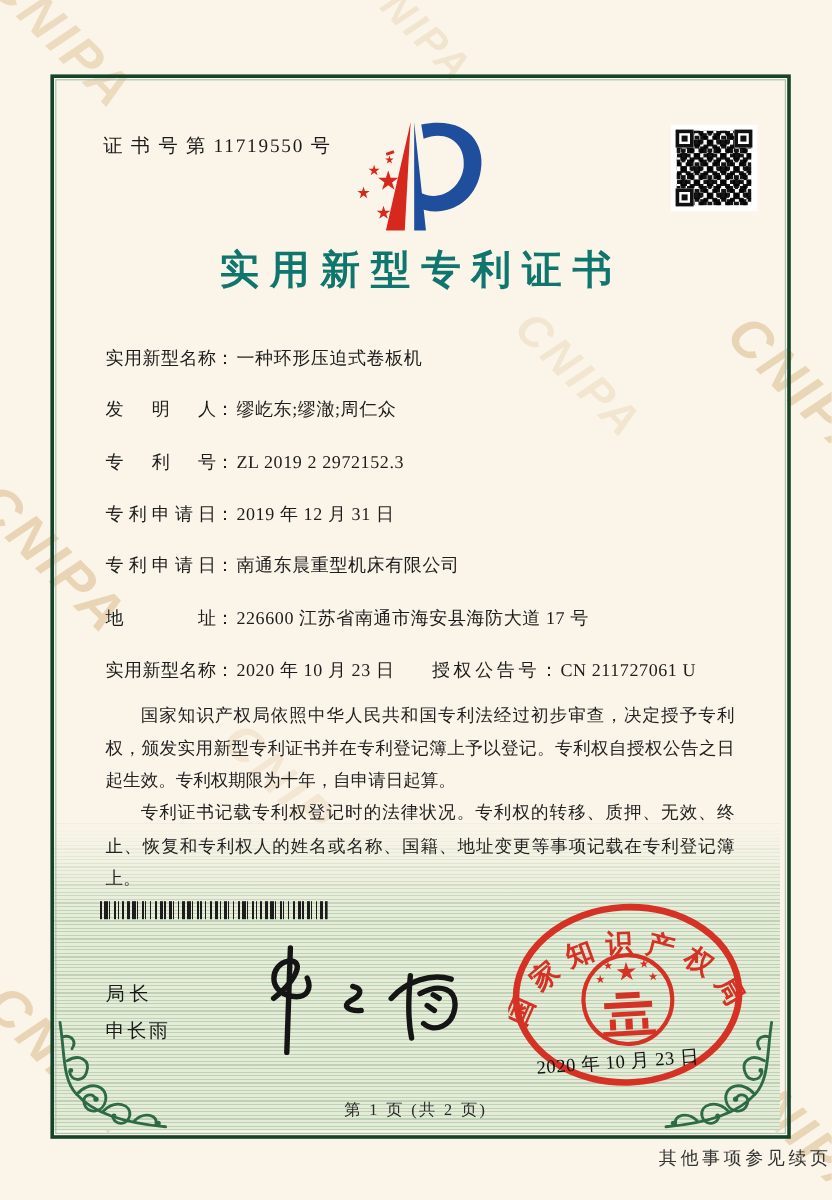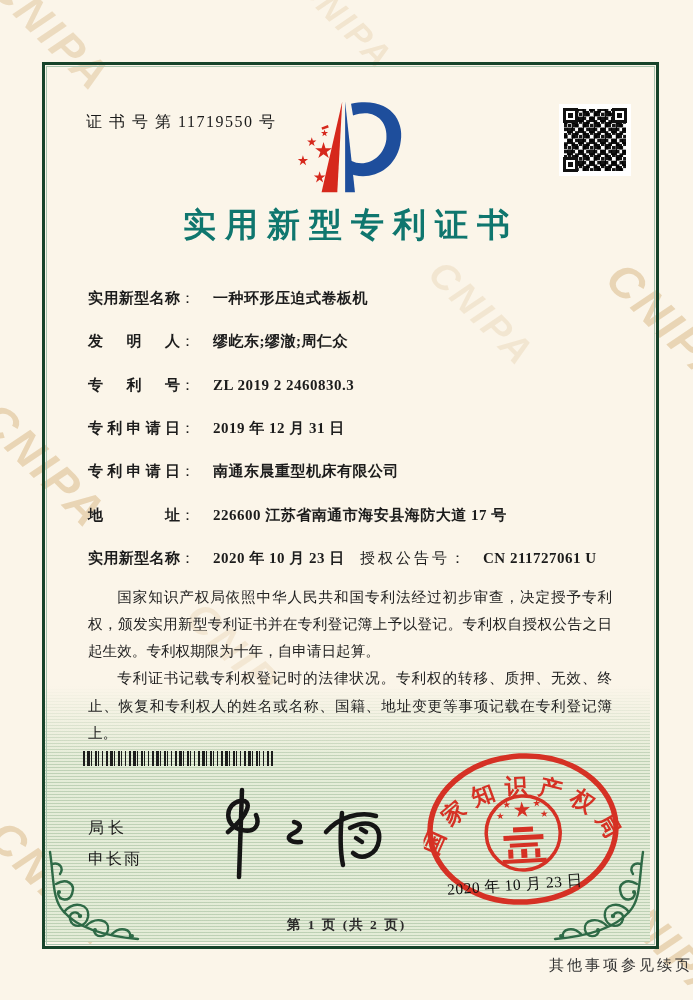--- a/index.html
+++ b/index.html
@@ -62,22 +62,22 @@
   .qf::after{content:"";position:absolute;inset:2px;background:#111;}
   .qf-tl{left:4px;top:4px;} .qf-tr{right:4px;top:4px;} .qf-bl{left:4px;bottom:4px;}
 
   .title{
     position:absolute;z-index:2;left:0;right:0;top:203px;text-align:center;
     font-size:33px;font-weight:bold;letter-spacing:9px;text-indent:9px;color:#0f766e;
   }
 
   
   .row{position:absolute;z-index:2;left:88px;font-size:15px;white-space:nowrap;color:#1c1c1c;}
-  .row .lbl{display:inline-block;width:92px;text-align:justify;text-align-last:justify;font-weight:bold;}
-  .row .val{margin-left:18px;letter-spacing:.5px;font-weight:bold;}
+  .row .lbl{display:inline-block;width:92px;text-align:justify;text-align-last:justify;}
+  .row .val{margin-left:2px;letter-spacing:.5px;}
   .r1{top:289px;} .r2{top:332px;} .r3{top:376px;} .r4{top:419px;}
   .r5{top:462px;} .r6{top:506px;} .r7{top:549px;}
   .g2{position:absolute;left:272px;top:0;}
   .g2 .lbl2{letter-spacing:3px;margin-top:21px;}
 
   
   .paras{position:absolute;z-index:2;left:88px;top:584px;width:524px;
     font-size:14.6px;line-height:1.86;text-align:justify;color:#222;}
   .paras p{margin:0;text-indent:2em;}
 
@@ -91,21 +91,21 @@
   }
   .director-title{position:absolute;z-index:2;left:88px;top:818px;font-size:16px;letter-spacing:4px;}
   .director-name{position:absolute;z-index:2;left:88px;top:849px;font-size:16px;letter-spacing:2px;text-align:center;}
   .sig{position:absolute;z-index:3;left:190px;top:780px;width:200px;height:102px;}
   .seal{position:absolute;z-index:3;left:423px;top:749px;width:200px;height:160px;opacity:.95;transform:rotate(-3deg);}
   .seal-date{
     position:absolute;z-index:4;left:447px;top:875px;font-size:15.5px;color:#101010;
     transform:rotate(-4deg);letter-spacing:.5px;white-space:nowrap;
   }
   .pageno{position:absolute;z-index:2;left:0;right:0;top:916px;text-align:center;
-    font-size:13.5px;letter-spacing:2px;color:#2a2a2a;font-weight:bold;}
+    font-size:13.5px;letter-spacing:2px;color:#2a2a2a;}
   .footnote{position:absolute;z-index:2;left:0;right:0;top:956px;text-align:right;
     font-size:15px;letter-spacing:3px;color:#333;}
 </style>
 </head>
 <body>
 
 <span class="wm wm1">CNIPA</span>
 <span class="wm wm2">CNIPA</span>
 <span class="wm wm3">CNIPA</span>
 <span class="wm wm4">CNIPA</span>
@@ -179,21 +179,21 @@
 
 <div class="title">实用新型专利证书</div>
 
 <div class="row r1">
   <span class="lbl">实用新型名称</span><span>：</span><span class="val">一种环形压迫式卷板机</span>
 </div>
 <div class="row r2">
   <span class="lbl">发明人</span><span>：</span><span class="val">缪屹东;缪澈;周仁众</span>
 </div>
 <div class="row r3">
-  <span class="lbl">专利号</span><span>：</span><span class="val">ZL 2019 2 2460830.3</span>
+  <span class="lbl">专利号</span><span>：</span><span class="val">ZL 2019 2 2972152.3</span>
 </div>
 <div class="row r4">
   <span class="lbl">专利申请日</span><span>：</span><span class="val">2019 年 12 月 31 日</span>
 </div>
 <div class="row r5">
   <span class="lbl">专利申请日</span><span>：</span><span class="val">南通东晨重型机床有限公司</span>
 </div>
 <div class="row r6">
   <span class="lbl">地址</span><span>：</span><span class="val">226600 江苏省南通市海安县海防大道 17 号</span>
 </div>

